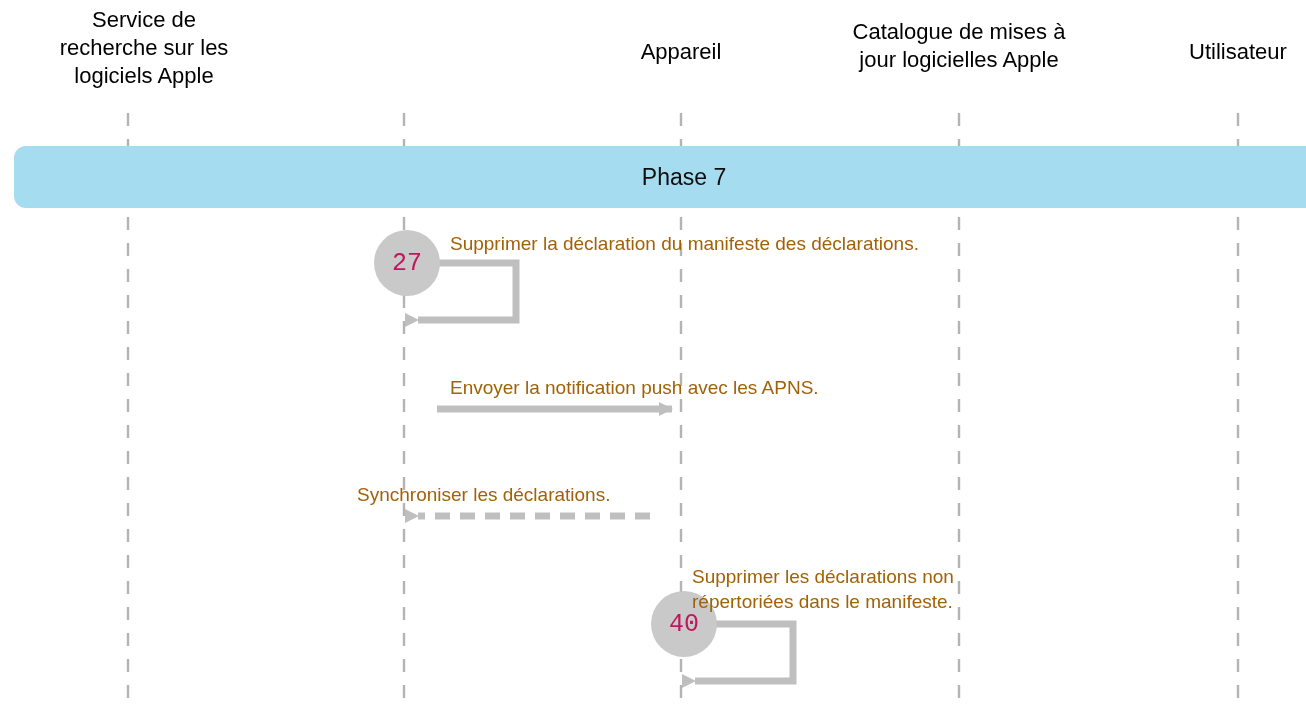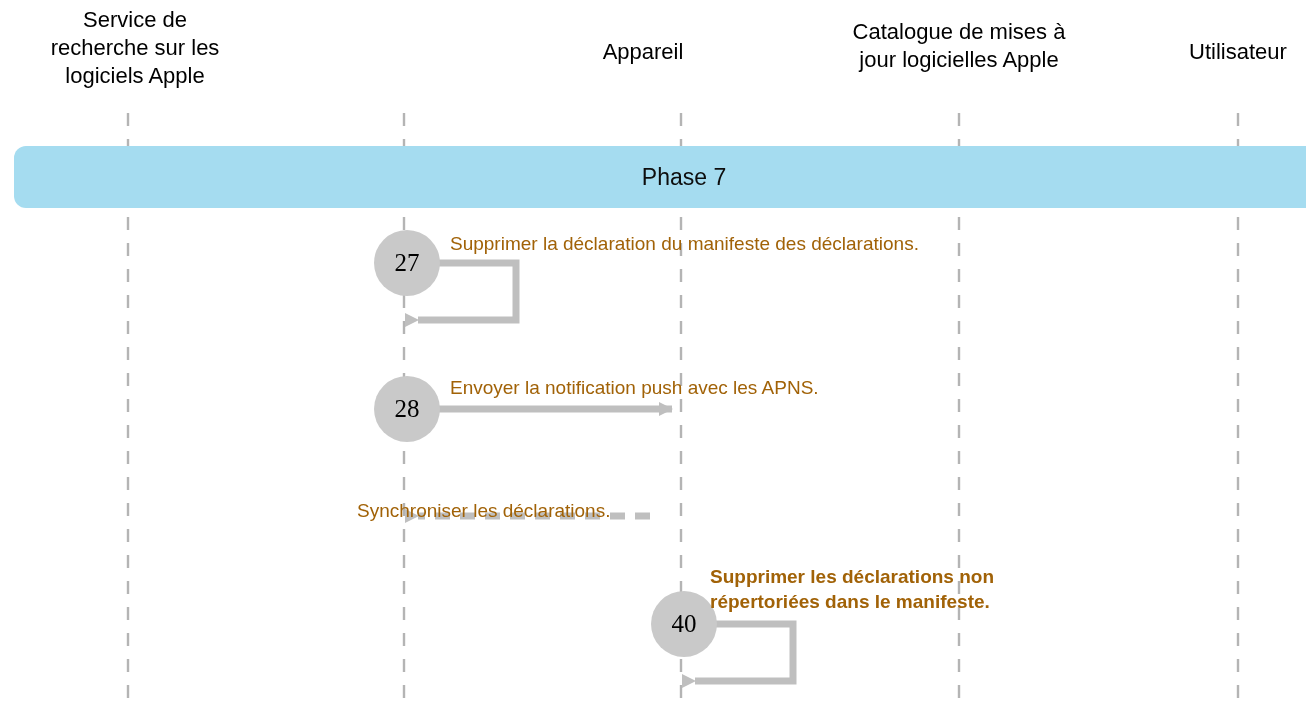--- a/index.html
+++ b/index.html
@@ -56,23 +56,23 @@
     border-radius: 12px;
     padding-left: 31px;
   }
   
   .step-badge {
     position: absolute;
     border-radius: 50%;
     display: flex;
     align-items: center;
     justify-content: center;
-    color: #000000;
+    color: #be185d;
     font-size: 25px;
-    font-family: Liberation Serif, serif;
+    font-family: Liberation Mono, monospace;
     transform: translate(-50%, -50%);
     text-align: center;
   }
   
   .msg-label {
     position: absolute;
     color: #a16207;
     font-size: 19px;
     line-height: 25px;
     font-family: "Liberation Sans", sans-serif;
@@ -104,41 +104,40 @@
 
     <path d="M 437 263 L 516 263 L 516 320 L 418 320" fill="none" stroke="#bfbfbf" stroke-width="7" marker-end="url(#arrowLeft)"></path>
 
     <line x1="437" y1="409" x2="672" y2="409" stroke="#bfbfbf" stroke-width="7" marker-end="url(#arrowRight)"></line>
 
     <line x1="650" y1="516" x2="418" y2="516" stroke="#bfbfbf" stroke-width="7" stroke-dasharray="15 10" marker-end="url(#arrowLeft)"></line>
 
     <path d="M 714 624 L 793 624 L 793 681 L 695 681" fill="none" stroke="#bfbfbf" stroke-width="7" marker-end="url(#arrowLeft)"></path>
   </svg>
 
-  <div class="participant-header" style="left:135px; top:6px; width:210px;">Service de
+  <div class="participant-header" style="left:144px; top:6px; width:210px;">Service de
 recherche sur les
 logiciels Apple</div>
 
 
-  <div class="participant-header" style="left:643px; top:38px; width:190px;">Appareil</div>
+  <div class="participant-header" style="left:681px; top:38px; width:190px;">Appareil</div>
 
   <div class="participant-header" style="left:959px; top:18px; width:290px;">Catalogue de mises à
 jour logicielles Apple</div>
 
   <div class="participant-header" style="left:1238px; top:38px; width:180px;">Utilisateur</div>
 
   <div class="phase-band" style="left:14px; top:146px; width:1278px; height:62px; background:#a5dcf0;">
     <span class="phase-label" style="position:static;">Phase 7</span>
   </div>
 
   <div class="step-badge" style="left:407px; top:263px; width:66px; height:66px; background:#c9c9c9;">27</div>
   <div class="msg-label" style="left:450px; top:231px;">Supprimer la déclaration du manifeste des déclarations.</div>
 
-  <div class="step-badge" style="left:407px; top:409px; width:66px; height:66px; background:#c9c9c9;">28</div>
   <div class="msg-label" style="left:450px; top:375px;">Envoyer la notification push avec les APNS.</div>
 
-  <div class="msg-label" style="left:357px; top:482px;margin-top:16px;">Synchroniser les déclarations.</div>
+  <div class="msg-label" style="left:357px; top:482px;">Synchroniser les déclarations.</div>
 
   <div class="step-badge" style="left:684px; top:624px; width:66px; height:66px; background:#c9c9c9;">40</div>
-  <div class="msg-label" style="left:710px; top:564px;font-weight:bold;">Supprimer les déclarations non
+  <div class="msg-label" style="left:692px; top:564px;">Supprimer les déclarations non
 répertoriées dans le manifeste.</div>
 
 </div>
 
 </body></html>

